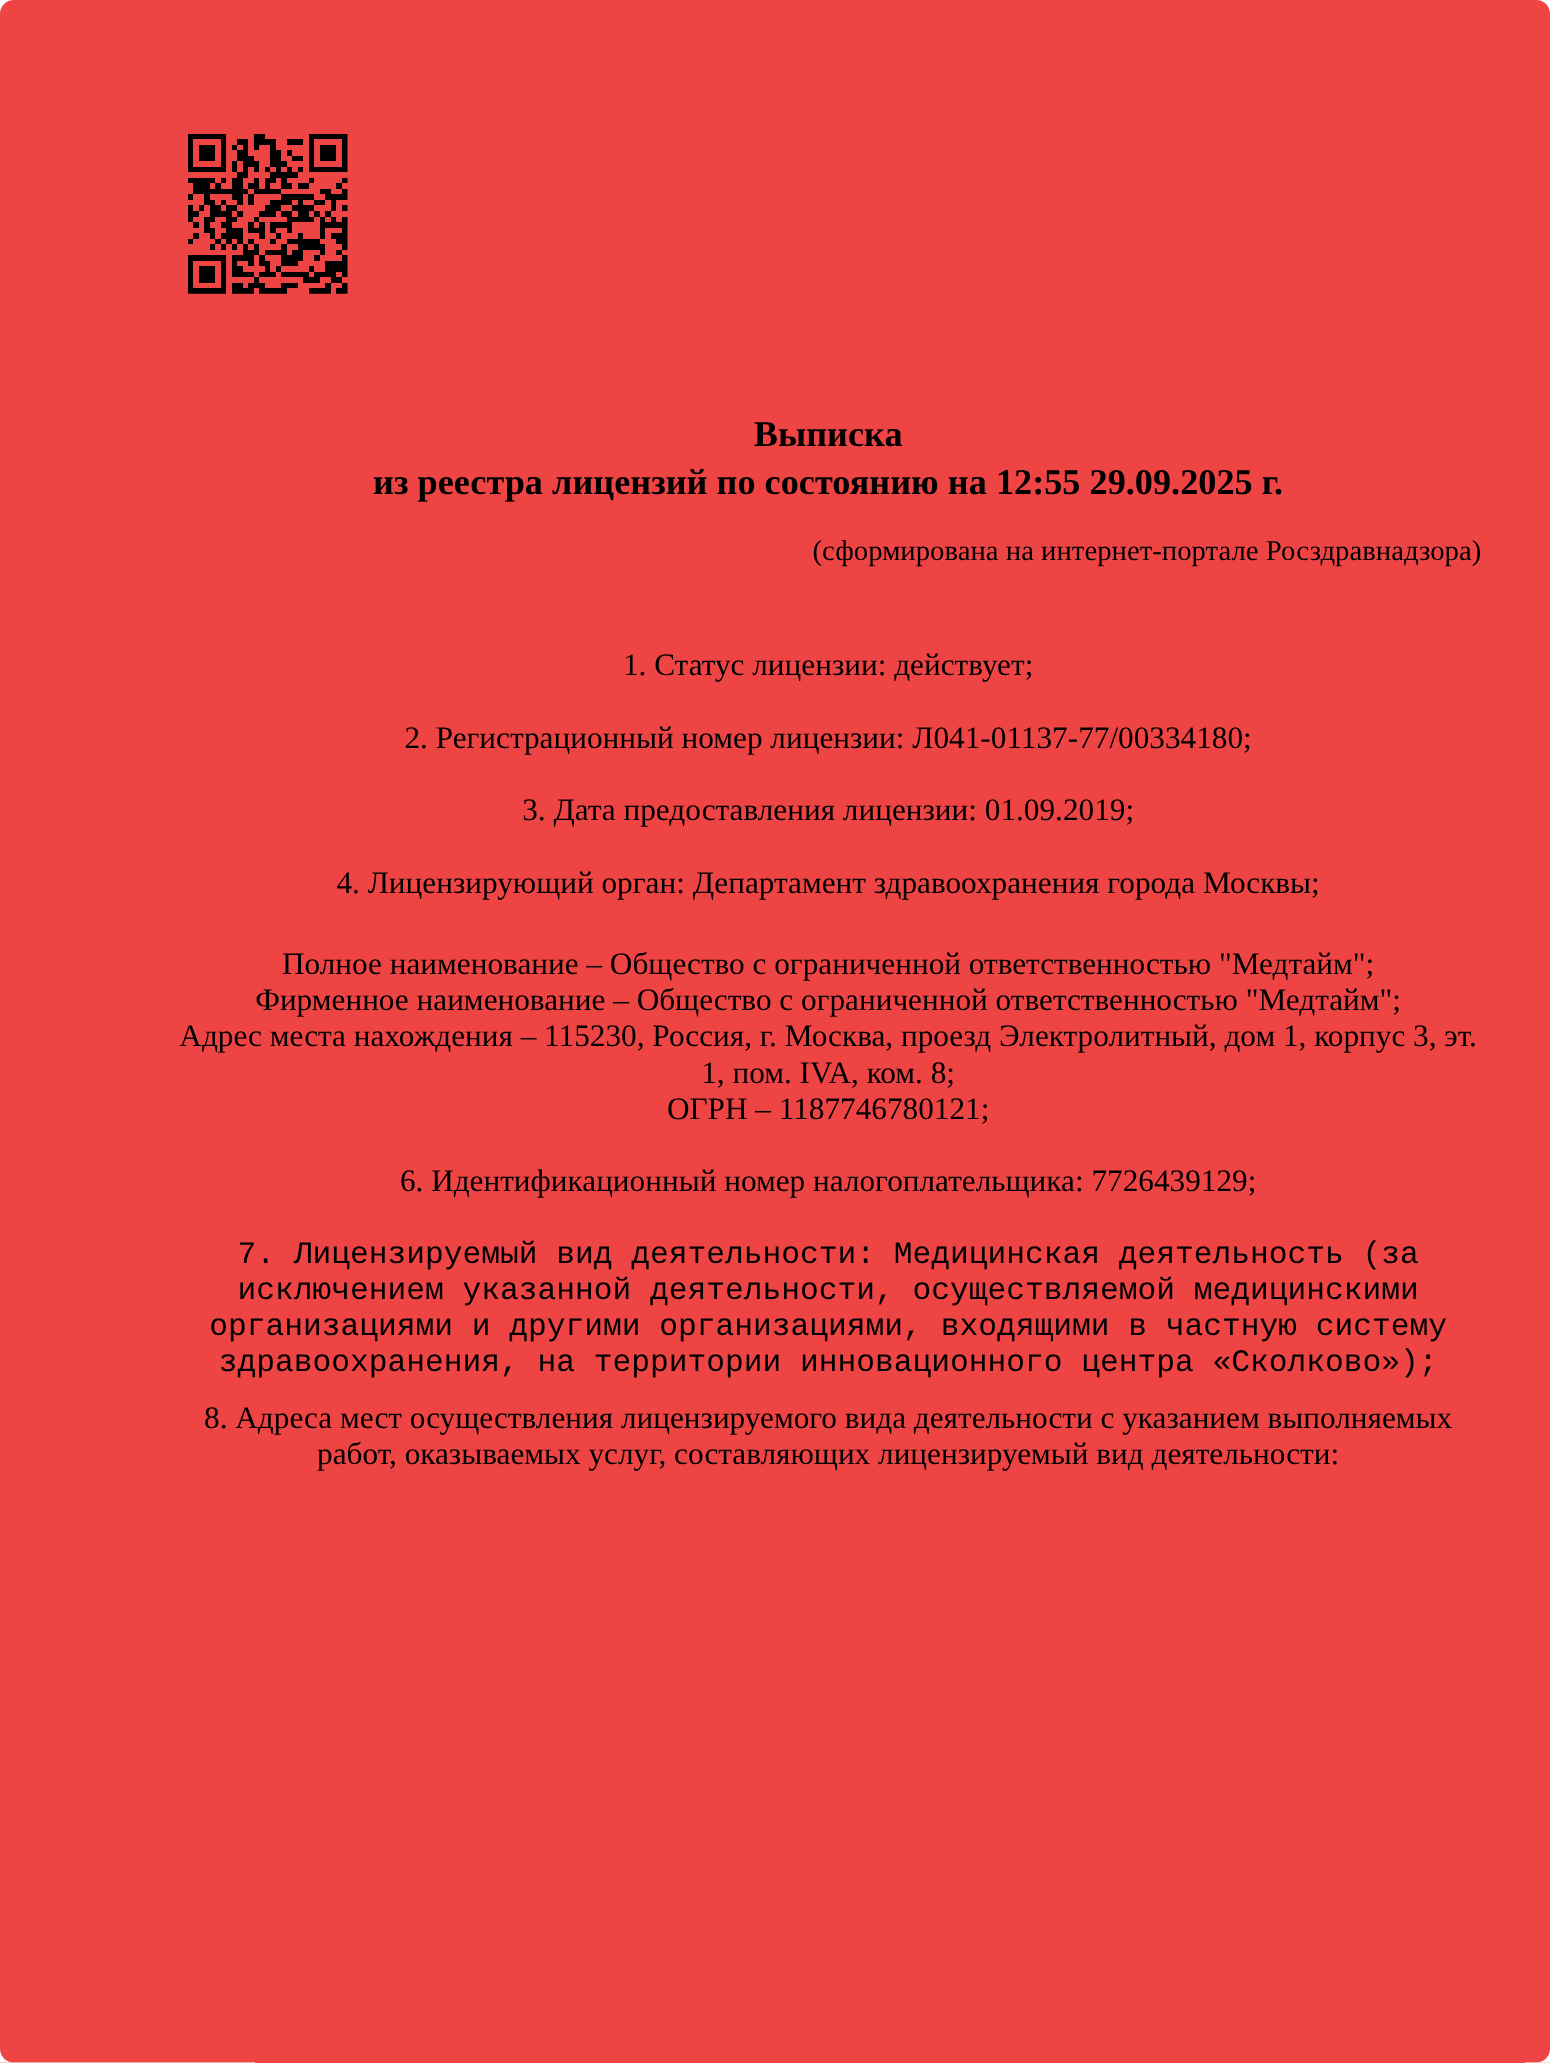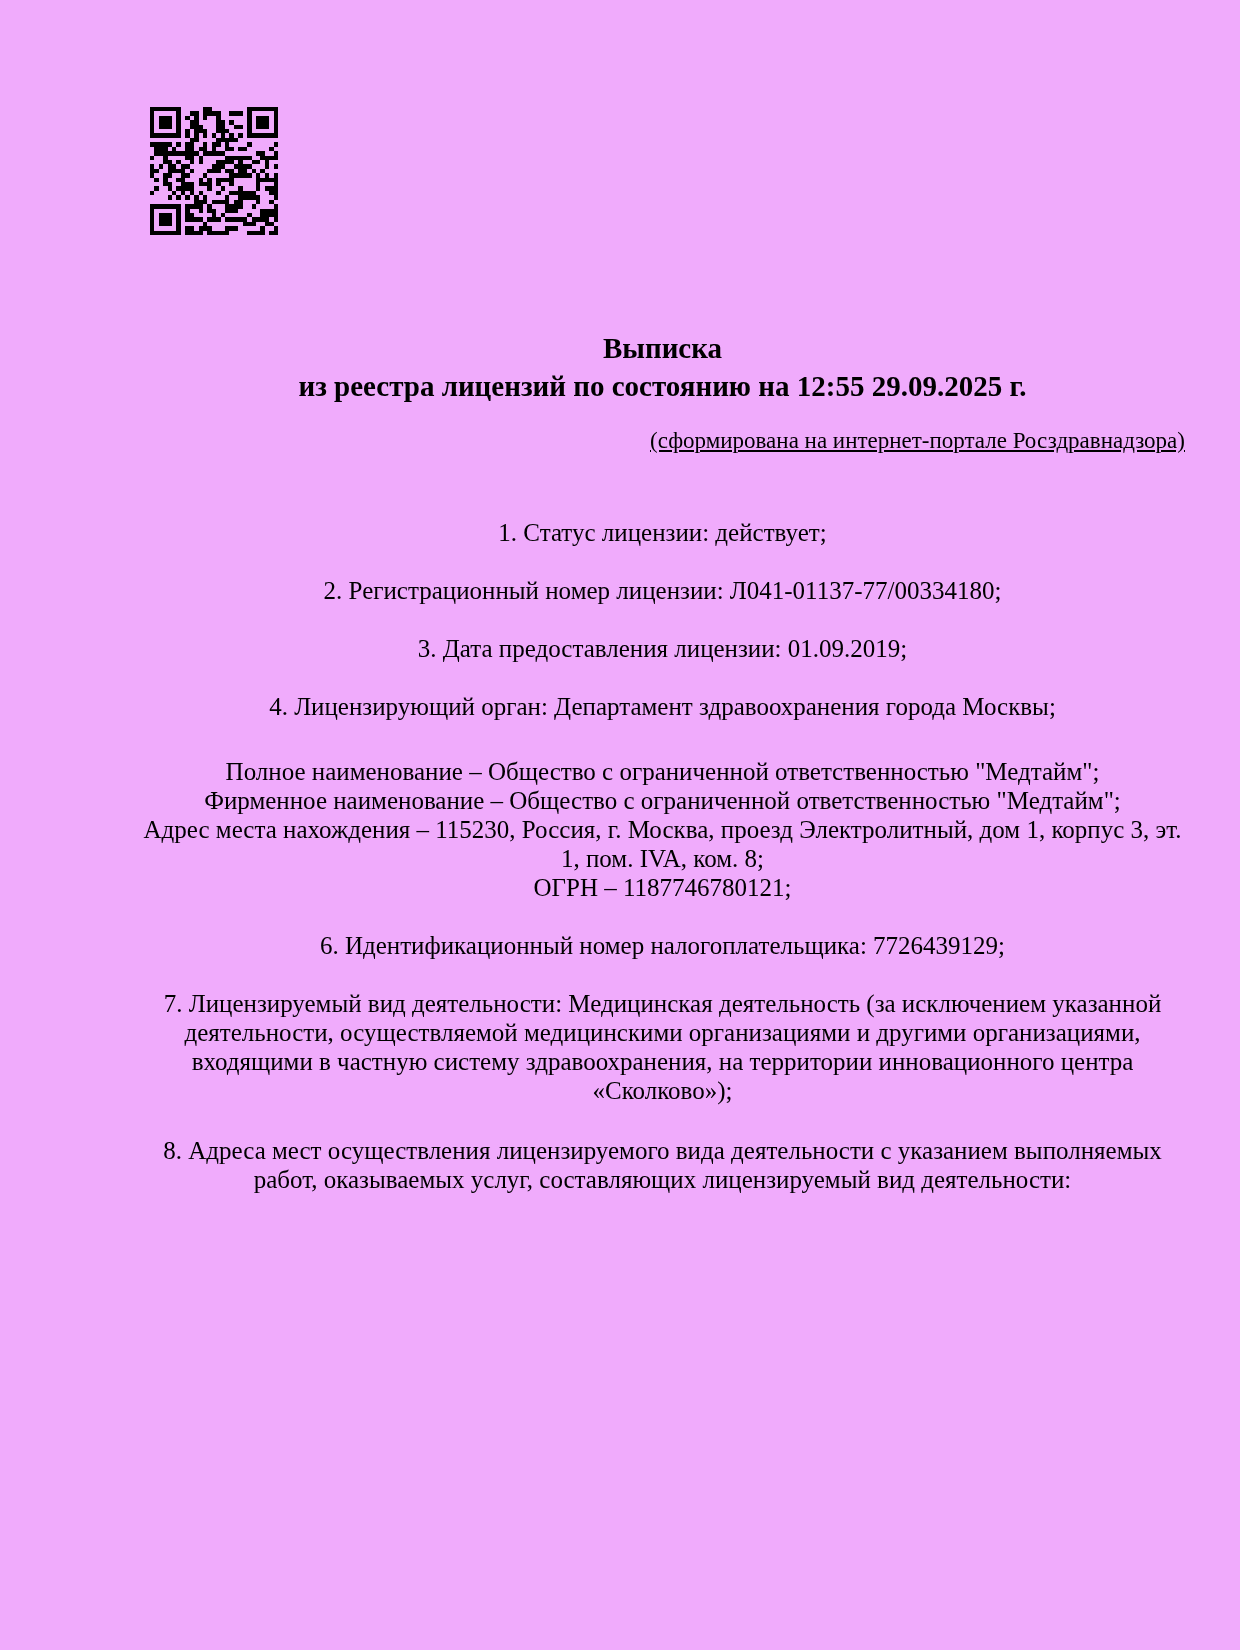--- a/index.html
+++ b/index.html
@@ -1,23 +1,24 @@
 <!DOCTYPE html>
 <html><head>
 <meta charset="utf-8">
 <style>
   html, body { margin: 0; padding: 0; background: #ffffff; }
   .page {
     position: relative;
     width: 1240px;
     height: 1650px;
-    background: #f0abfc;
+    background: #ef4444;
     color: #000000;
     font-family: "Liberation Serif", "DejaVu Serif", serif;
     overflow: hidden;
+    border-radius: 11px;
   }
   .qr {
     position: absolute;
     left: 150px;
     top: 107px;
     width: 128px;
     height: 128px;
   }
   .qr svg { width: 100%; height: 100%; display: block; }
   .content {
@@ -31,32 +32,31 @@
     text-align: center;
     font-weight: bold;
     font-size: 29px;
     line-height: 38px;
   }
   .subtitle {
     margin-top: 22px;
     text-align: right;
     font-size: 23px;
     line-height: 27px;
-    text-decoration: underline;
   }
   .body-text {
     margin-top: 64px;
     font-size: 25px;
     line-height: 29px;
     text-align: center;
   }
   .body-text p { margin: 0 0 29px 0; }
   .body-text p.gap-lg { margin-bottom: 43px; }
   .body-text p.gap-md { margin-bottom: 36px; }
-  .body-text p.gap-sm { margin-bottom: 31px; }
+  .body-text p.gap-sm { margin-bottom: 15px; font-family: Liberation Mono, monospace; }
 </style>
 </head>
 <body>
 
 <div class="page">
 
   <div class="qr">
     <svg viewBox="0 0 29 29" shape-rendering="crispEdges" xmlns="http://www.w3.org/2000/svg">
         <rect x="0" y="0" width="1" height="1" fill="#000"></rect>
         <rect x="1" y="0" width="1" height="1" fill="#000"></rect>

